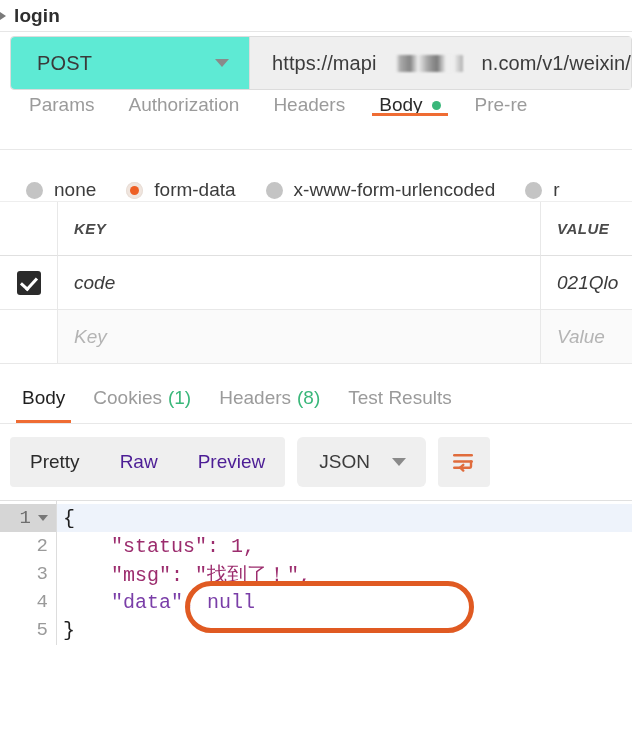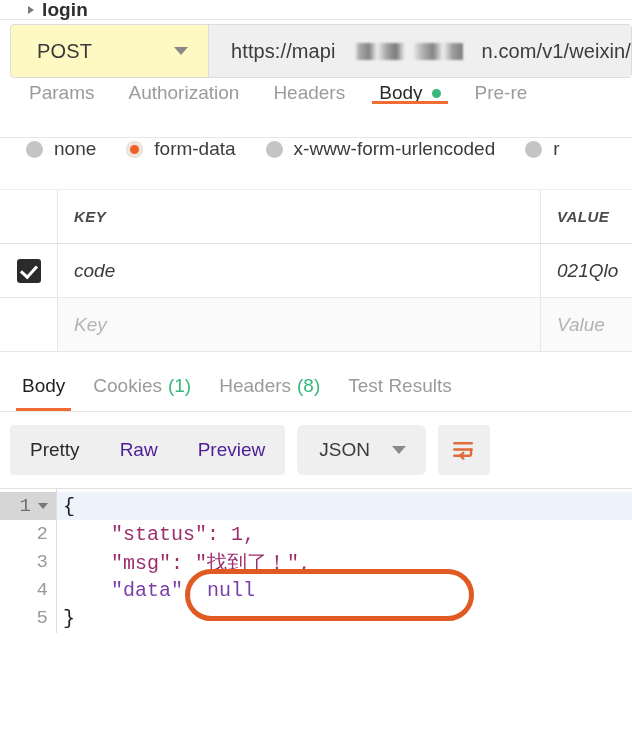--- a/index.html
+++ b/index.html
@@ -8,24 +8,24 @@
     height: 740px;
     overflow: hidden;
     background: #ffffff;
     font-family: "Liberation Sans", "DejaVu Sans", sans-serif;
     -webkit-font-smoothing: antialiased;
   }
   #app { position: relative; width: 632px; height: 740px; background: #fff; }
 
   
   .namebar {
-    height: 20px;
-    display: flex;
-    align-items: center;
-    padding-left: 28px;
+    height: 32px;
+    display: flex;
+    align-items: center;
+    padding-left: 0;
     background: #fff;
     border-bottom: 1px solid #e6e6e6;
   }
   .disclosure-tri {
     width: 0; height: 0;
     border-left: 6px solid #7a7a7a;
     border-top: 4.5px solid transparent;
     border-bottom: 4.5px solid transparent;
     margin-right: 8px;
   }
@@ -43,26 +43,26 @@
   .url-wrap {
     display: flex;
     height: 54px;
     width: 100%;
     border: 1px solid #dcdcdc;
     border-radius: 4px;
     background: #eeeeee;
     overflow: visible;
   }
   .method-box {
-    width: 198px;
+    width: 239px;
     display: flex;
     align-items: center;
     justify-content: space-between;
     padding: 0 20px 0 26px;
-    background: #fef9c3;
+    background: #5eead4;
     border-right: 1px solid #dcdcdc;
     border-radius: 4px 0 0 4px;
   }
   .method-label { font-size: 20px; color: #3a3a3a; letter-spacing: .2px; }
   .caret-down {
     width: 0; height: 0;
     border-left: 7px solid transparent;
     border-right: 7px solid transparent;
     border-top: 8px solid #8a8a8a;
   }
@@ -126,21 +126,21 @@
     border-radius: 50%;
     background: #3ab77a;
     margin-left: 9px;
     display: inline-block;
   }
 
   
   .radiorow {
     height: 52px;
     display: flex;
-    align-items: flex-start;
+    align-items: flex-end;
     padding-left: 26px;
     background: #fff;
     border-bottom: 1px solid #eeeeee;
   }
   .radio-opt {
     display: flex;
     align-items: center;
     margin-right: 30px;
     white-space: nowrap;
   }

